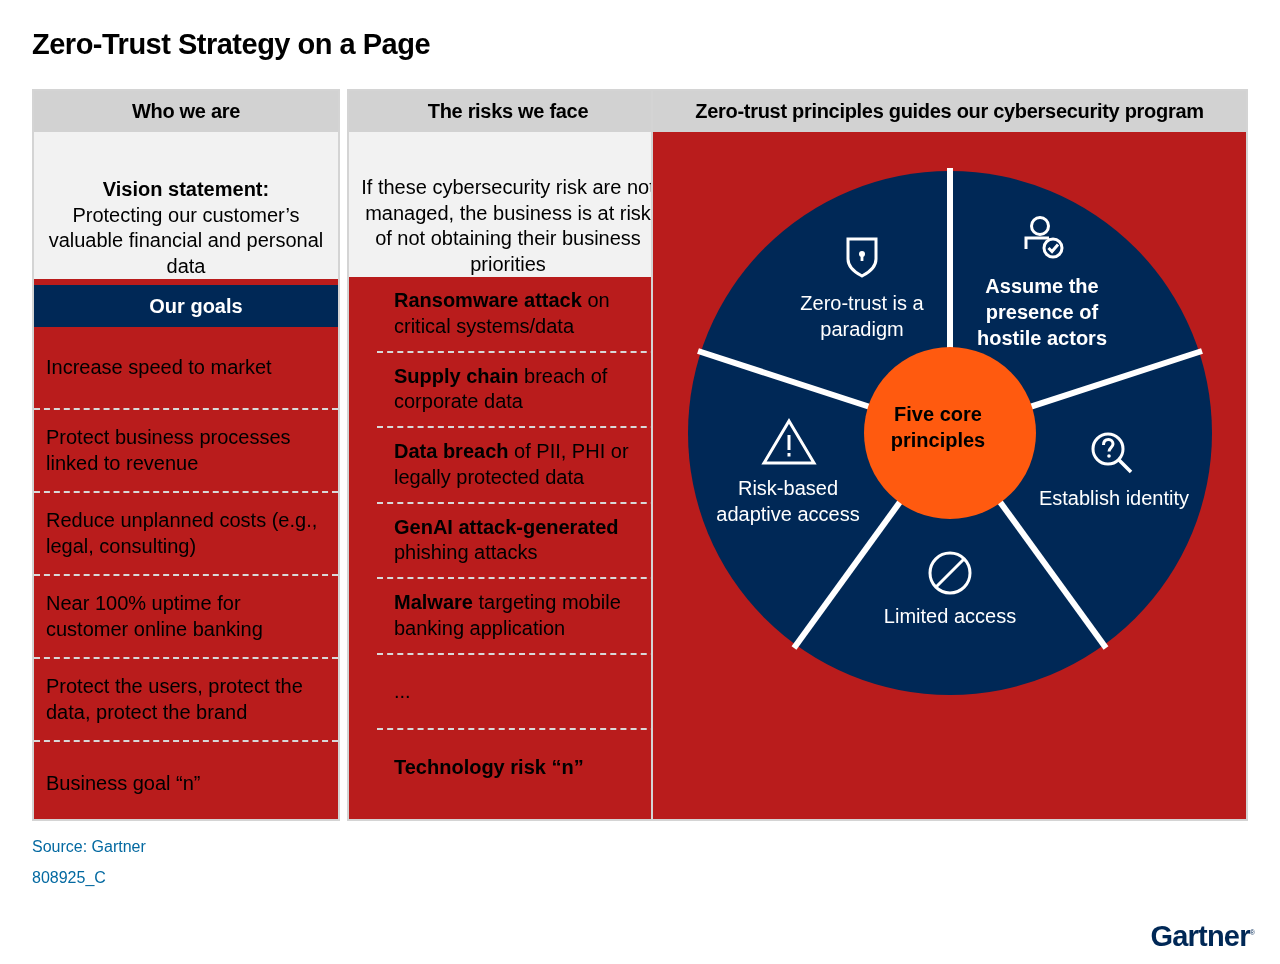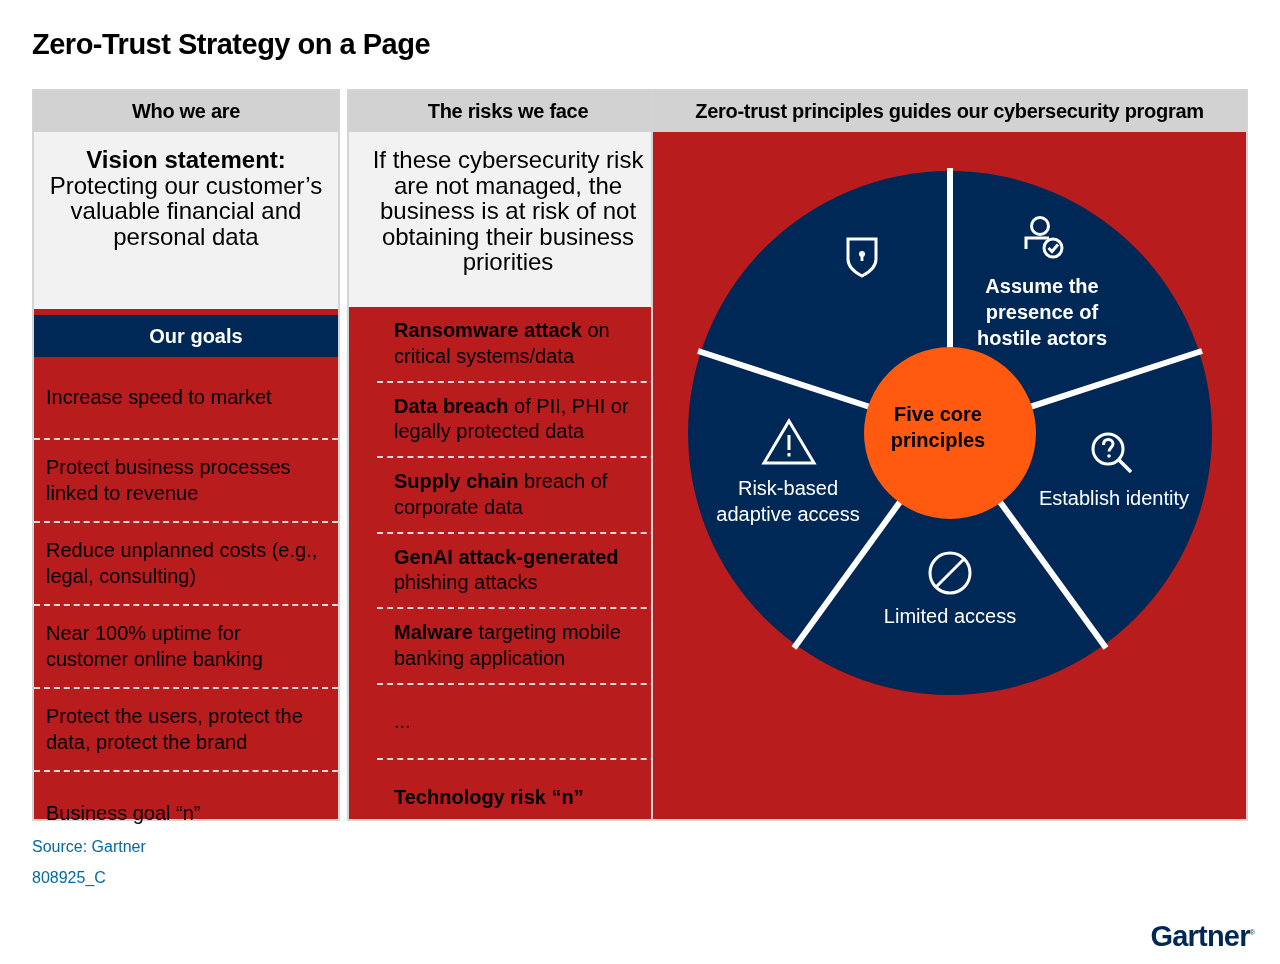--- a/index.html
+++ b/index.html
@@ -7,22 +7,22 @@
          font-family: "Liberation Sans", "DejaVu Sans", sans-serif; color: #000; }
   .title { position: absolute; left: 32px; top: 28px; font-size: 29px; font-weight: 700;
            letter-spacing: -0.5px; margin: 0; }
   .panel { position: absolute; top: 89px; height: 732px; border: 2px solid #d4d4d4;
            box-sizing: border-box; background: #b91c1c; }
   .p1 { left: 32px; width: 308px; }
   .p2 { left: 347px; width: 322px; }
   .p3 { left: 651px; width: 597px; }
   .phead { height: 41px; background: #d2d2d2; display: flex; align-items: center;
            justify-content: center; font-weight: 700; font-size: 20px; letter-spacing: -0.3px; }
-  .intro { background: #f2f2f2; text-align: center; font-size: 24px; line-height: 25.5px;
-           padding: 15px 10px; display: flex; flex-direction: column; justify-content: flex-start; }
+  .intro { background: #f2f2f2; text-align: center; font-size: 20px; line-height: 25.5px;
+           padding: 0 10px; display: flex; flex-direction: column; justify-content: flex-end; }
   .p1 .intro { height: 147px; }
   .p2 .intro { height: 145px; }
   .intro b { font-weight: 700; }
   .goals-head { margin-top: 6px; height: 42px; background: #002856; color: #fff;
                 font-weight: 700; font-size: 20px; display: flex; align-items: center;
                 justify-content: center; padding-left: 20px; }
   .row { border-bottom: 2px dashed #d9d9d9; display: flex; align-items: center;
          font-size: 20px; line-height: 25.5px; padding: 0 12px; box-sizing: border-box; }
   .row:last-child { border-bottom: none; }
   .p1 .row { height: 83px; }
@@ -63,24 +63,24 @@
 </div>
 
 <div class="panel p2">
   <div class="phead">The risks we face</div>
   <div class="intro">If these cybersecurity risk are not managed, the business is at risk of not obtaining their business priorities</div>
   <div>
     <div class="row">
         <span><b>Ransomware attack</b><span> on critical systems/data</span></span>
       </div>
     <div class="row">
-        <span><b>Data breach</b><span> of PII, PHI or legally protected data</span></span>
+        <span><b>Supply chain</b><span> breach of corporate data</span></span>
       </div>
     <div class="row">
-        <span><b>Supply chain</b><span> breach of corporate data</span></span>
+        <span><b>Data breach</b><span> of PII, PHI or legally protected data</span></span>
       </div>
     <div class="row">
         <span><b>GenAI attack-generated</b><span> phishing attacks</span></span>
       </div>
     <div class="row">
         <span><b>Malware</b><span> targeting mobile banking application</span></span>
       </div>
     <div class="row">
         <span><b></b><span>...</span></span>
       </div>
@@ -106,20 +106,21 @@
       <circle cx="297" cy="301" r="86" fill="#FF5A0F"></circle>
     </svg>
 
     <div class="center-label" style="left:210px; top:269px;text-align:center;">Five core principles</div>
 
     <svg class="icon" style="left:189px; top:103px;" width="40" height="44" viewBox="0 0 40 44">
       <path d="M6 4 H34 V24 C34 32 26 38 20 41 C14 38 6 32 6 24 Z" fill="none" stroke="#fff" stroke-width="3"></path>
       <circle cx="20" cy="19" r="3" fill="#fff"></circle>
       <rect x="18.6" y="20" width="2.8" height="6" fill="#fff"></rect>
     </svg>
+    <div class="seg-label" style="left:124px; top:158px;">Zero-trust is a paradigm</div>
 
     <svg class="icon" style="left:368px; top:82px;" width="46" height="48" viewBox="0 0 46 48">
       <circle cx="19" cy="12" r="8.5" fill="none" stroke="#fff" stroke-width="3"></circle>
       <path d="M5 35 V24 H28" fill="none" stroke="#fff" stroke-width="3"></path>
       <circle cx="32" cy="34" r="9" fill="none" stroke="#fff" stroke-width="3"></circle>
       <path d="M27.5 34 L31 37.5 L37 30.5" fill="none" stroke="#fff" stroke-width="3"></path>
     </svg>
     <div class="seg-label" style="left:304px; top:141px;font-weight:bold;">Assume the presence of hostile actors</div>
 
     <svg class="icon" style="left:435px; top:297px;" width="50" height="50" viewBox="0 0 50 50">

